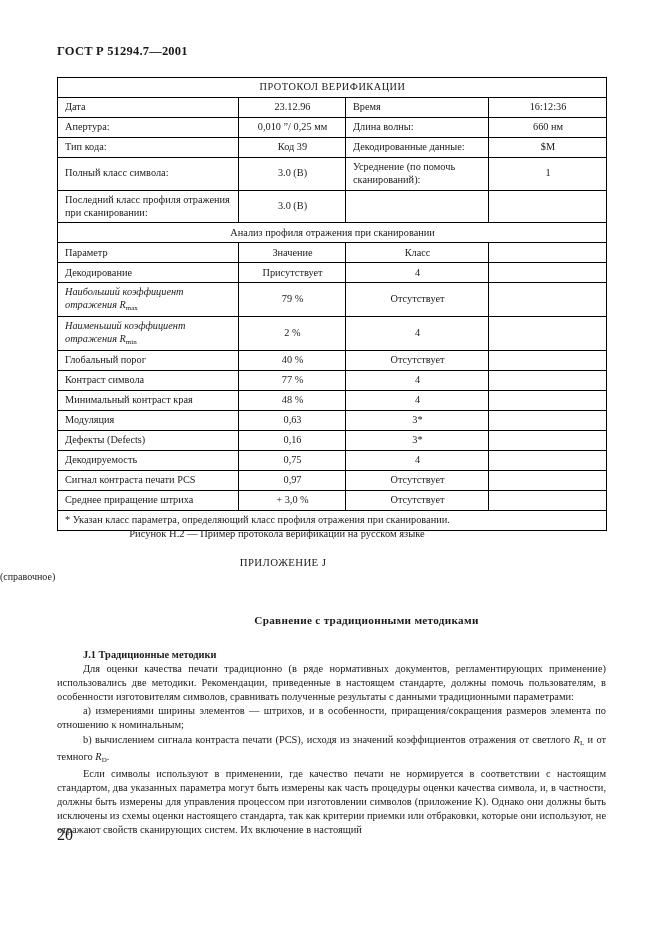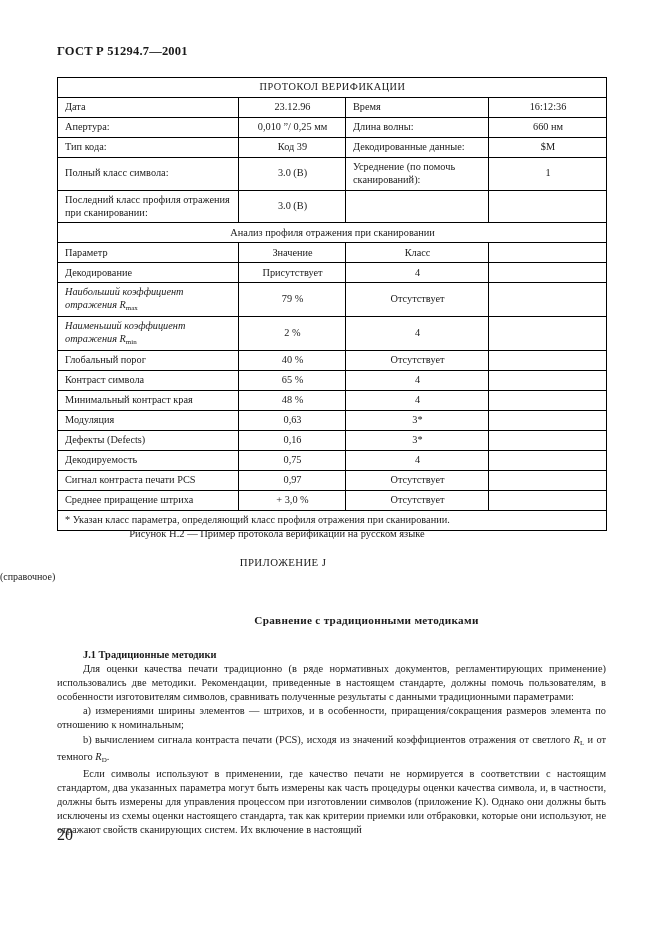--- a/index.html
+++ b/index.html
@@ -245,21 +245,21 @@
 
         <tr>
           <td class="c-left">Глобальный порог</td>
           <td class="c-center">40 %</td>
           <td class="c-center">Отсутствует</td>
           <td class="c-center"></td>
         </tr>
 
         <tr>
           <td class="c-left">Контраст символа</td>
-          <td class="c-center">65 %</td>
+          <td class="c-center">77 %</td>
           <td class="c-center">4</td>
           <td class="c-center"></td>
         </tr>
 
         <tr>
           <td class="c-left">Минимальный контраст края</td>
           <td class="c-center">48 %</td>
           <td class="c-center">4</td>
           <td class="c-center"></td>
         </tr>

